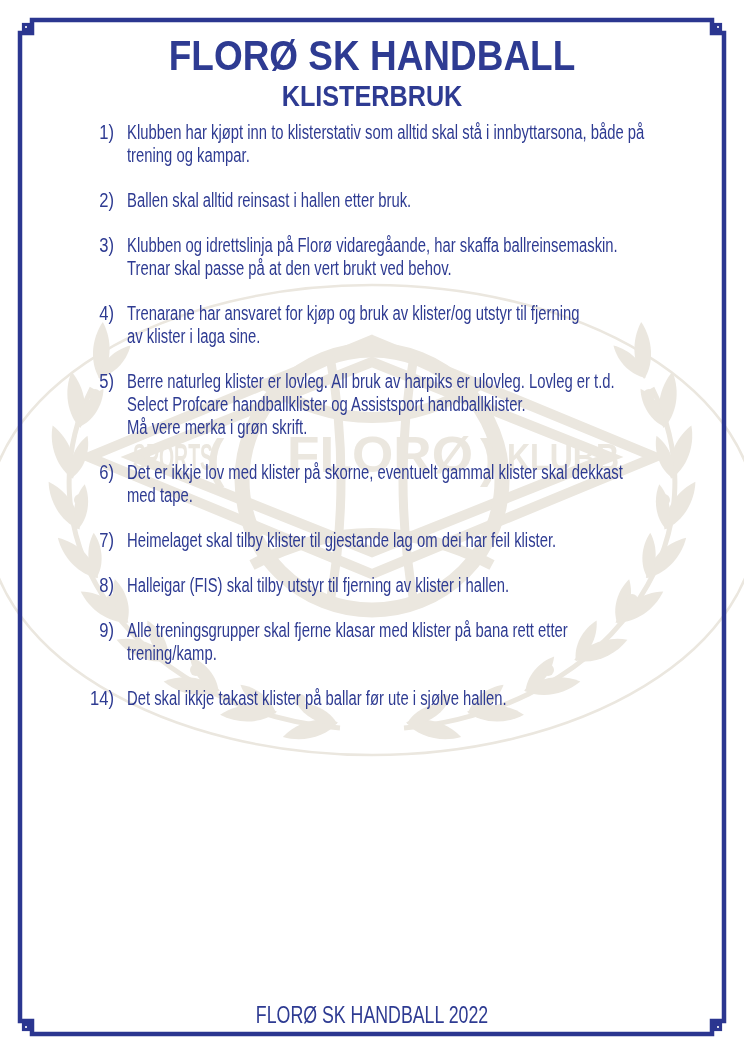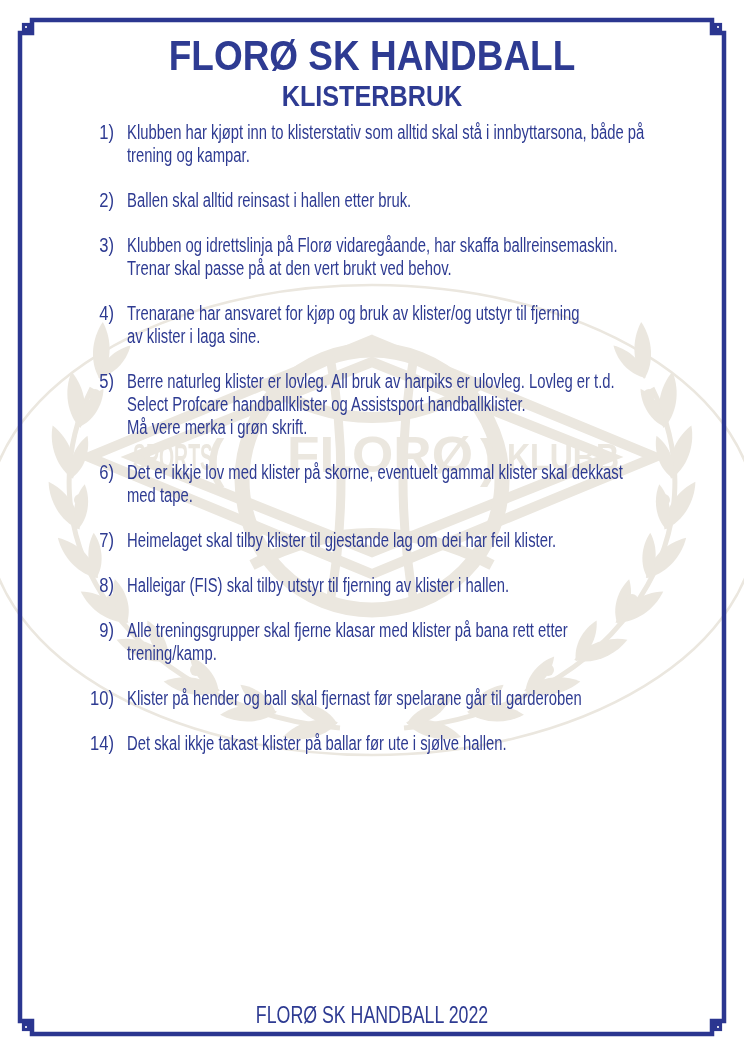--- a/index.html
+++ b/index.html
@@ -216,24 +216,20 @@
         <div class="rule">
           <div class="rule-num">8)</div>
           <div class="rule-text">Halleigar (FIS) skal tilby utstyr til fjerning av klister i hallen.</div>
         </div>
         <div class="rule">
           <div class="rule-num">9)</div>
           <div class="rule-text">Alle treningsgrupper skal fjerne klasar med klister på bana rett etter
 trening/kamp.</div>
         </div>
         <div class="rule">
-          <div class="rule-num">10)</div>
-          <div class="rule-text">Klister på hender og ball skal fjernast før spelarane går til garderoben</div>
-        </div>
-        <div class="rule">
           <div class="rule-num">14)</div>
           <div class="rule-text">Det skal ikkje takast klister på ballar før ute i sjølve hallen.</div>
         </div>
       </div>
   </div>
 
   <div class="footer">FLORØ SK HANDBALL 2022</div>
 </div>
 
 </body></html>

